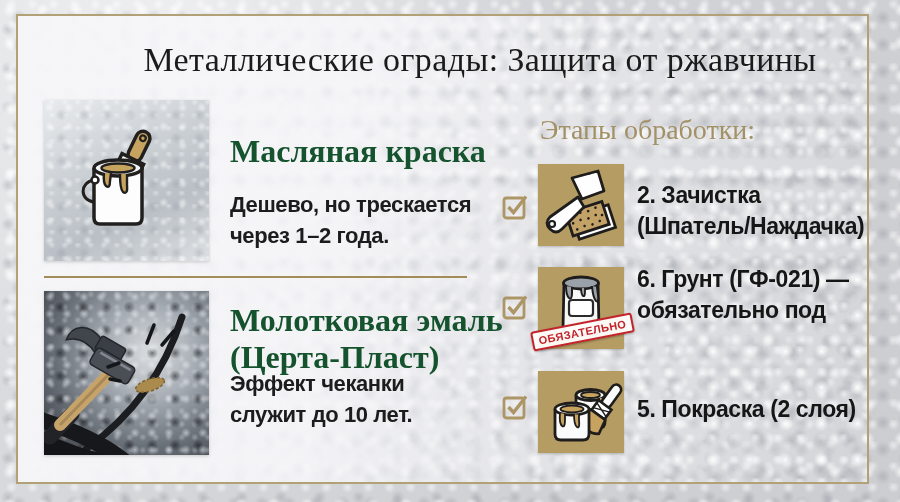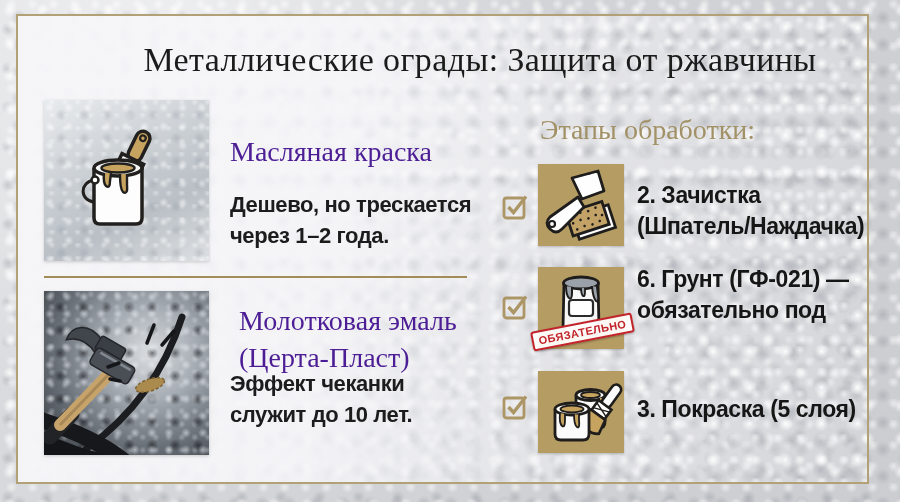--- a/index.html
+++ b/index.html
@@ -58,23 +58,23 @@
       radial-gradient(circle at 70% 70%, rgba(8,10,14,.5) 0, transparent 6px),
       radial-gradient(circle at 60% 25%, rgba(232,236,242,.35) 0, transparent 4px);
     background-size:17px 17px,23px 23px,13px 13px;}
   .img-block svg{position:absolute;overflow:visible;}
 
   
   .divider{position:absolute;left:44px;top:276px;width:423px;height:2px;background:#a28d58;}
 
   
   .gold-h{position:absolute;left:230px;font-family:"Liberation Serif",serif;
-    font-size:28px;line-height:37px;color:#4c1d95;}
+    font-size:32px;line-height:37px;color:#14532d;font-weight:bold;}
   .h1{top:133px;}
-  .h2{top:302px;margin-left:9px;}
+  .h2{top:302px;}
   .body-t{position:absolute;left:230px;font-size:22px;font-weight:700;line-height:31px;
     color:#1c1c1c;letter-spacing:-.4px;}
   .b1{top:177px;margin-top:12px;}
   .b2{top:368px;}
 
   
   .steps-h{position:absolute;left:540px;top:114px;font-family:"Liberation Serif",serif;
     font-size:28px;color:#a29166;}
   .checkbox{position:absolute;left:502px;width:28px;height:28px;}
   .cb1{top:193px;} .cb2{top:293px;} .cb3{top:393px;}
@@ -260,16 +260,16 @@
 
   <div class="step-t st1">
     <div>2. Зачистка</div>
     <div>(Шпатель/Наждачка)</div>
   </div>
   <div class="step-t st2">
     <div>6. Грунт (ГФ-021) —</div>
     <div>обязательно под</div>
   </div>
   <div class="step-t st3">
-    <div>3. Покраска (5 слоя)</div>
+    <div>5. Покраска (2 слоя)</div>
   </div>
 
 </div>
 
 </body></html>

